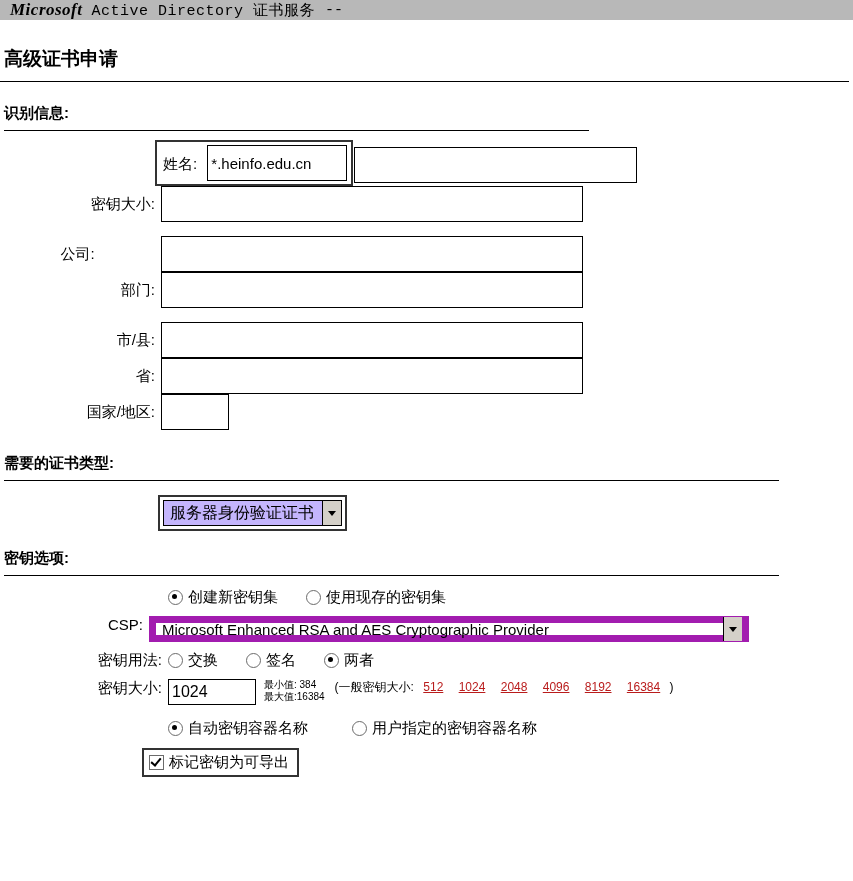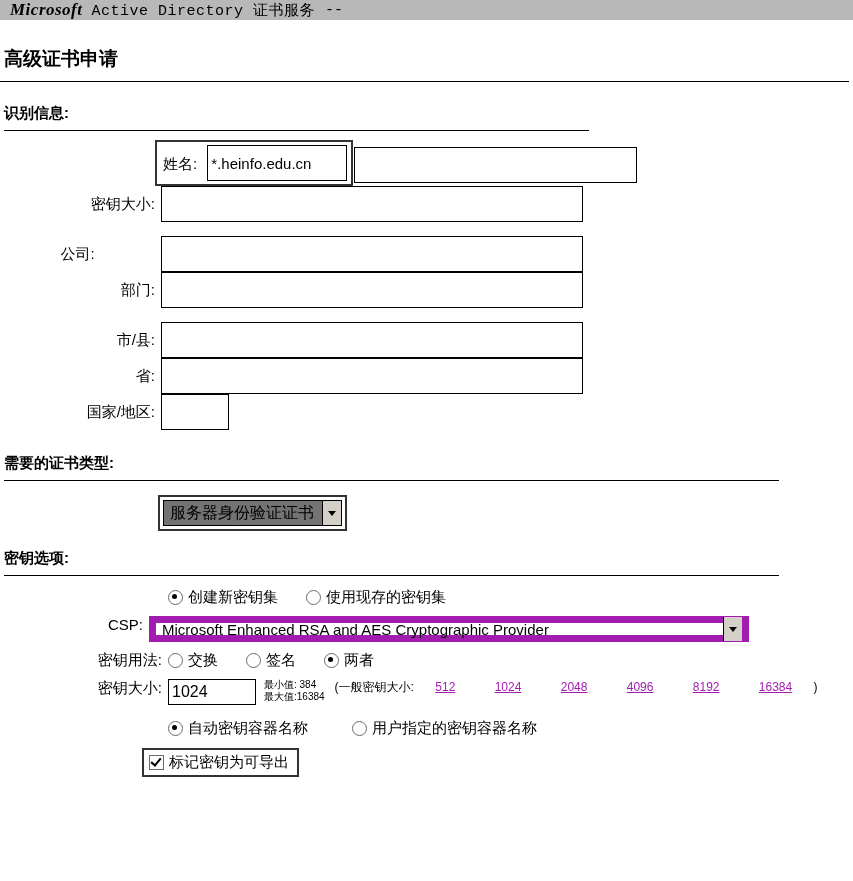--- a/index.html
+++ b/index.html
@@ -123,21 +123,21 @@
     margin: 14px 0 0 158px;
     display: inline-flex;
     align-items: center;
     border: 2px solid #333;
     padding: 3px;
   }
   .sel-box {
     display: inline-flex;
     align-items: center;
     border: 1px solid #000;
-    background: #737373;
+    background: #c4b5fd;
     height: 26px;
     box-sizing: border-box;
   }
   .sel-text {
     font-size: 16px;
     padding: 0 8px 0 6px;
     white-space: nowrap;
   }
   .sel-arrow {
     width: 18px;
@@ -226,23 +226,23 @@
     line-height: 12px;
     margin-left: 8px;
     white-space: nowrap;
   }
   .hint {
     font-size: 12px;
     margin-left: 10px;
     white-space: nowrap;
   }
   .hint a {
-    color: #a21caf;
+    color: #b91c1c;
     text-decoration: underline;
-    margin: 0 18px;
+    margin: 0 6px;
   }
   .boxed {
     border: 2px solid #333;
     padding: 3px 8px 3px 5px;
     display: inline-flex;
     align-items: center;
   }
 </style>
 </head>
 <body>

